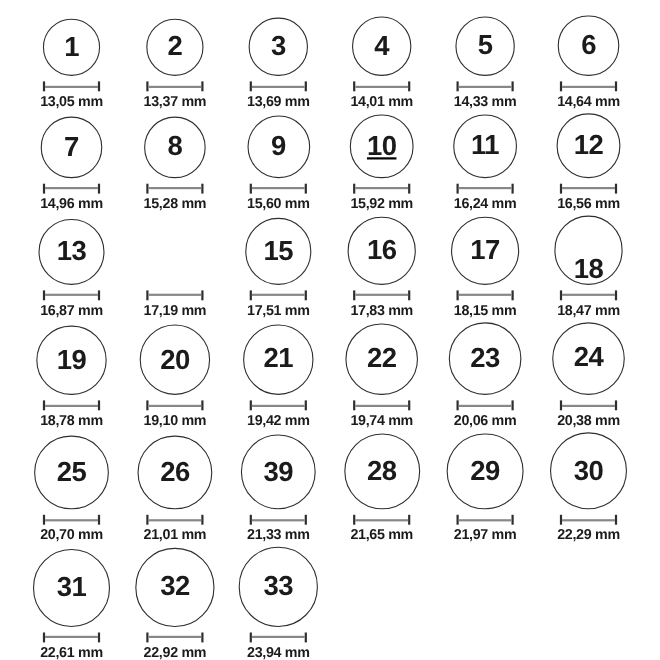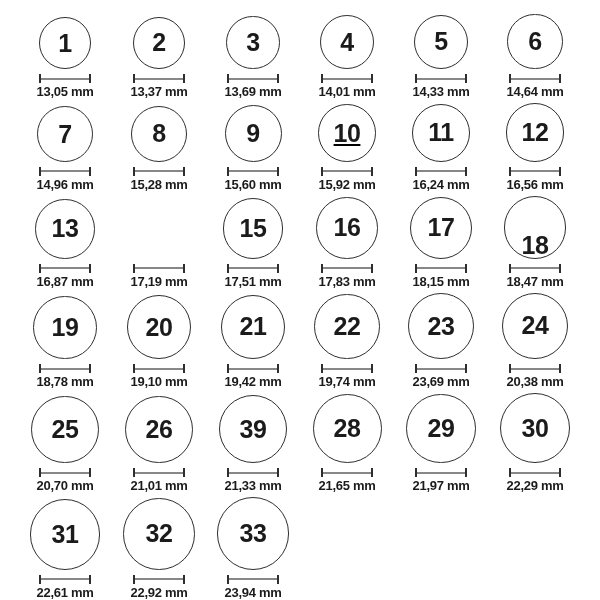--- a/index.html
+++ b/index.html
@@ -292,21 +292,21 @@
       <div class="mm">19,74 mm</div>
     </div>
 
     <div class="cell">
       <div class="circle" style="width: 65.9px; height: 65.9px;">
         <span class="num">23</span>
       </div>
       <div class="dim">
         <div class="dim-bar"></div>
       </div>
-      <div class="mm">23,69 mm</div>
+      <div class="mm">20,06 mm</div>
     </div>
 
     <div class="cell">
       <div class="circle" style="width: 66.5px; height: 66.5px;">
         <span class="num">24</span>
       </div>
       <div class="dim">
         <div class="dim-bar"></div>
       </div>
       <div class="mm">20,38 mm</div>

